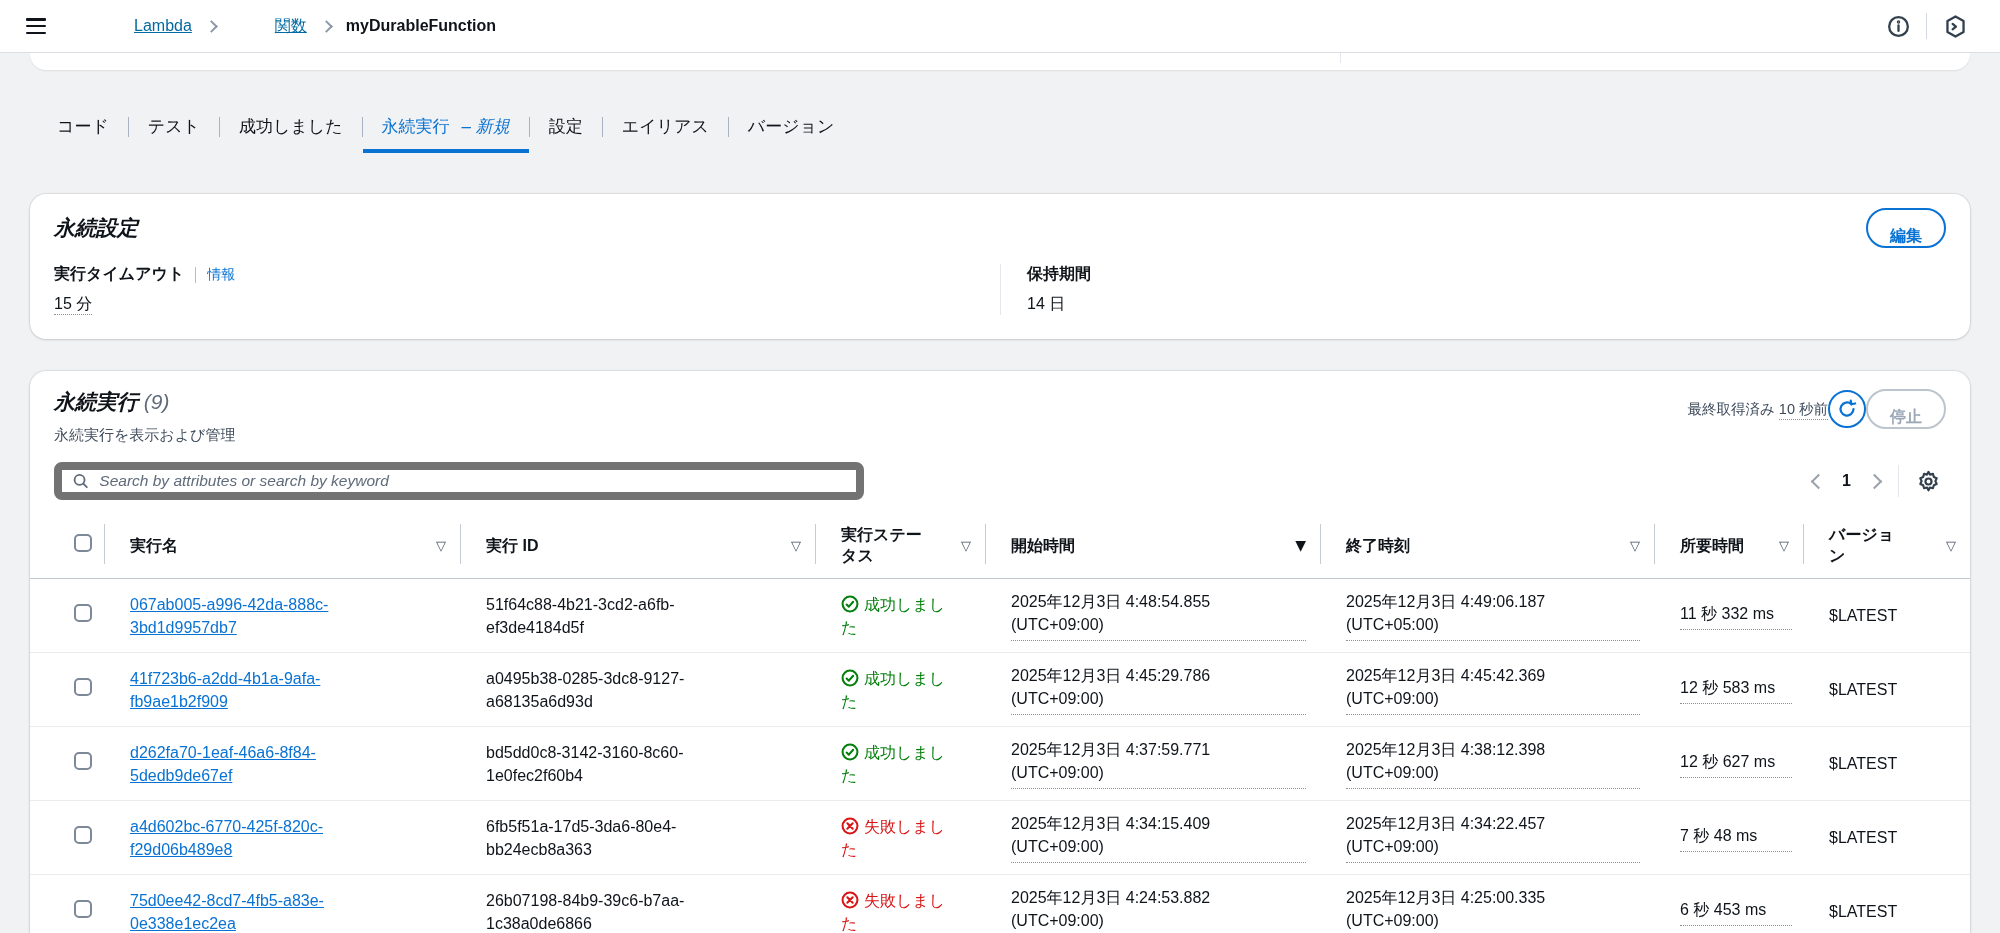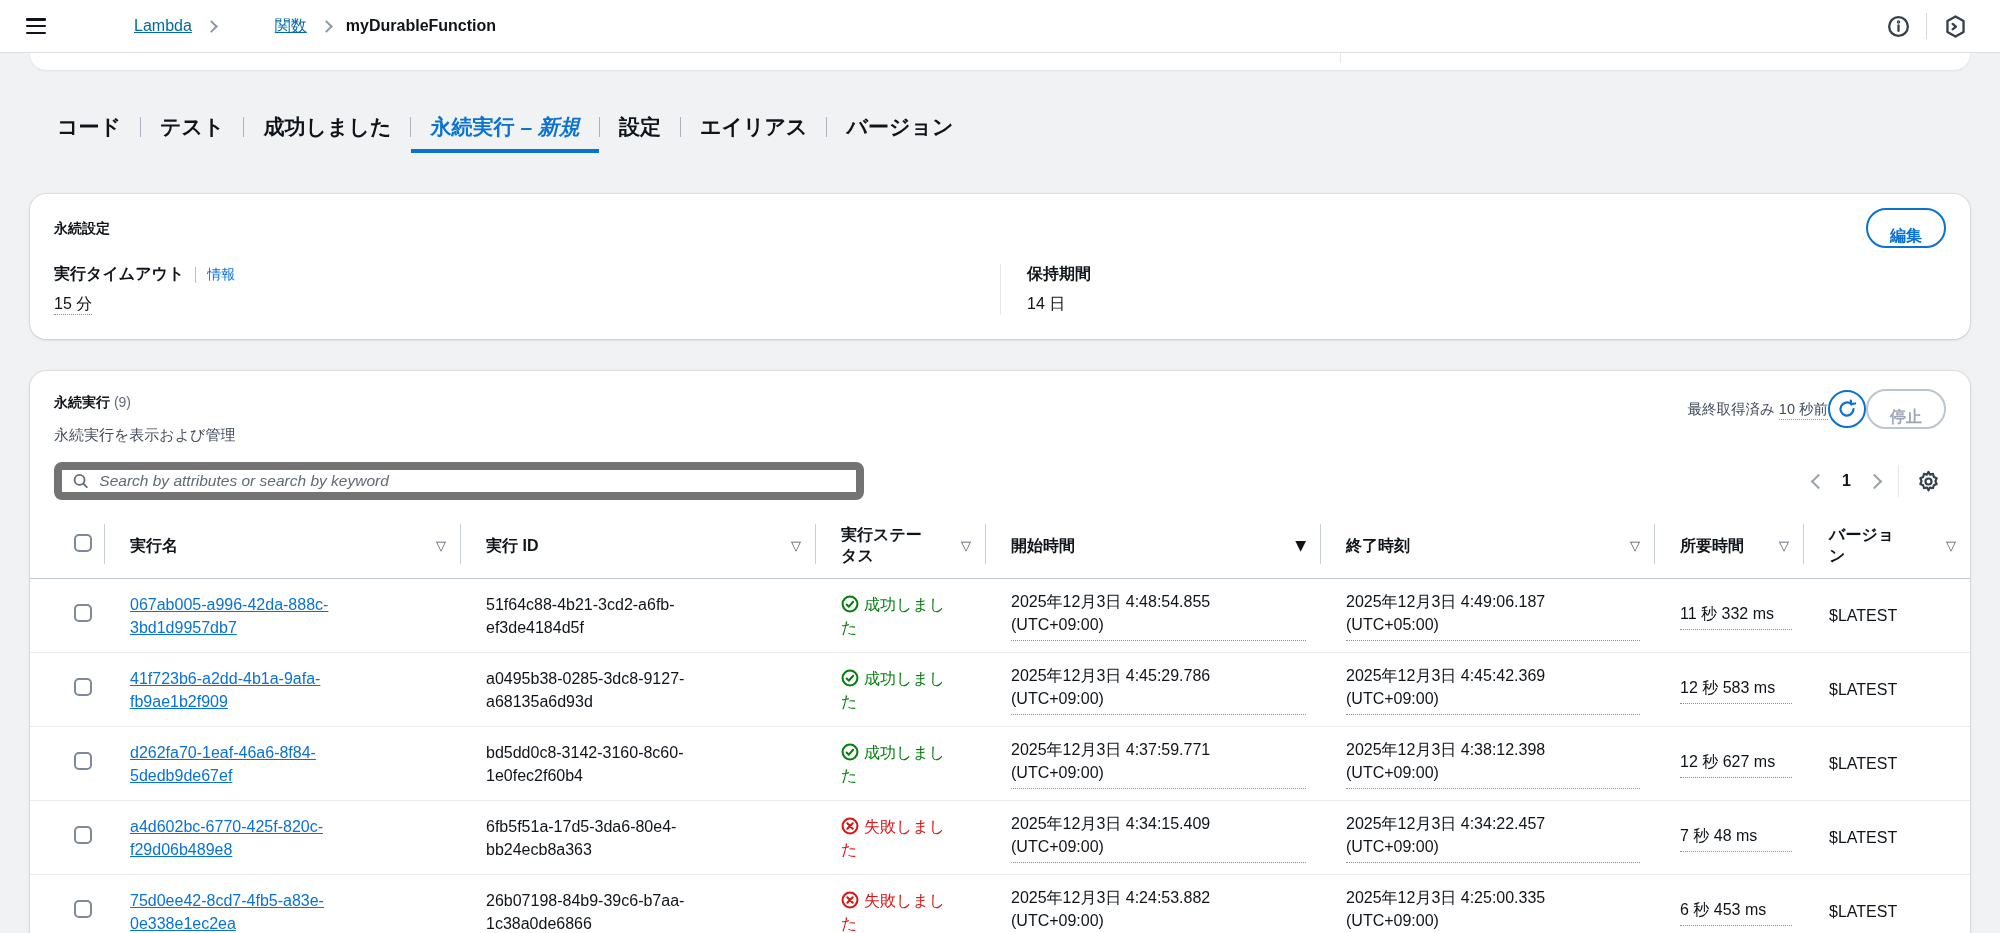--- a/index.html
+++ b/index.html
@@ -18,27 +18,27 @@
   .bc-current{font-weight:700;color:#0f141a;}
   .chev{display:inline-block;width:7px;height:7px;border-top:2px solid #8c99a8;border-right:2px solid #8c99a8;transform:rotate(45deg);}
   .topnav-right{margin-left:auto;display:flex;align-items:center;}
   .nav-icon-btn{width:38px;height:38px;display:flex;align-items:center;justify-content:center;background:none;border:none;cursor:pointer;padding:0;}
   .nav-divider{width:1px;height:26px;background:#d3d8de;margin:0 9px;}
   
   .card-sliver{margin:0 30px;height:17px;background:#fff;border-radius:0 0 16px 16px;box-shadow:0 1px 2px rgba(0,7,22,.08);position:relative;}
   .sliver-divider{position:absolute;left:1310px;top:0;width:1px;height:10px;background:#e4e7eb;}
   
   .tabs{display:flex;align-items:stretch;margin:34px 0 0 38px;height:49px;}
-  .tab{display:flex;align-items:center;padding:0 19px;font-size:21px;font-weight:700;color:#0f141a;border-bottom:4px solid transparent;cursor:pointer;white-space:nowrap;text-align:right;}
+  .tab{display:flex;align-items:center;padding:0 19px;font-size:17px;font-weight:400;color:#0f141a;border-bottom:4px solid transparent;cursor:pointer;white-space:nowrap;text-align:right;}
   .tab.active{color:#0972d3;border-bottom-color:#0972d3;}
-  .tab-suffix{font-style:italic;margin-left:6px;}
+  .tab-suffix{font-style:italic;margin-left:12px;}
   .tab-sep{width:1px;background:#aab3bf;margin:13px 0 16px;}
   
   .card{margin:0 30px;background:#fff;border-radius:16px;box-shadow:0 0 1px 1px rgba(0,7,22,.08),0 1px 3px rgba(0,7,22,.10);}
-  h2{font-size:14px;font-weight:700;margin:0;line-height:30px;}
+  h2{font-size:21px;font-weight:700;margin:0;line-height:30px;font-style:italic;}
   .btn{border-radius:20px;border:2px solid;font-weight:700;font-size:16px;padding:16px 22px;height:40px;background:#fff;font-family:inherit;cursor:pointer;}
   .btn-outline{border-color:#0972d3;color:#0972d3;}
   .btn-disabled{border-color:#bcc4ce;color:#9ba7b6;cursor:default;}
   .copy-underline{border-bottom:1px dotted #87919e;padding-bottom:2px;}
   
   .settings-card{margin-top:41px;padding:14px 24px 24px;}
   .card-head{display:flex;align-items:center;justify-content:space-between;}
   .fields{display:grid;grid-template-columns:1fr 1fr;margin-top:16px;}
   .field+.field{border-left:1px solid #e4e7eb;padding-left:26px;}
   .field-label{font-weight:700;font-size:16px;display:flex;align-items:center;gap:11px;}

